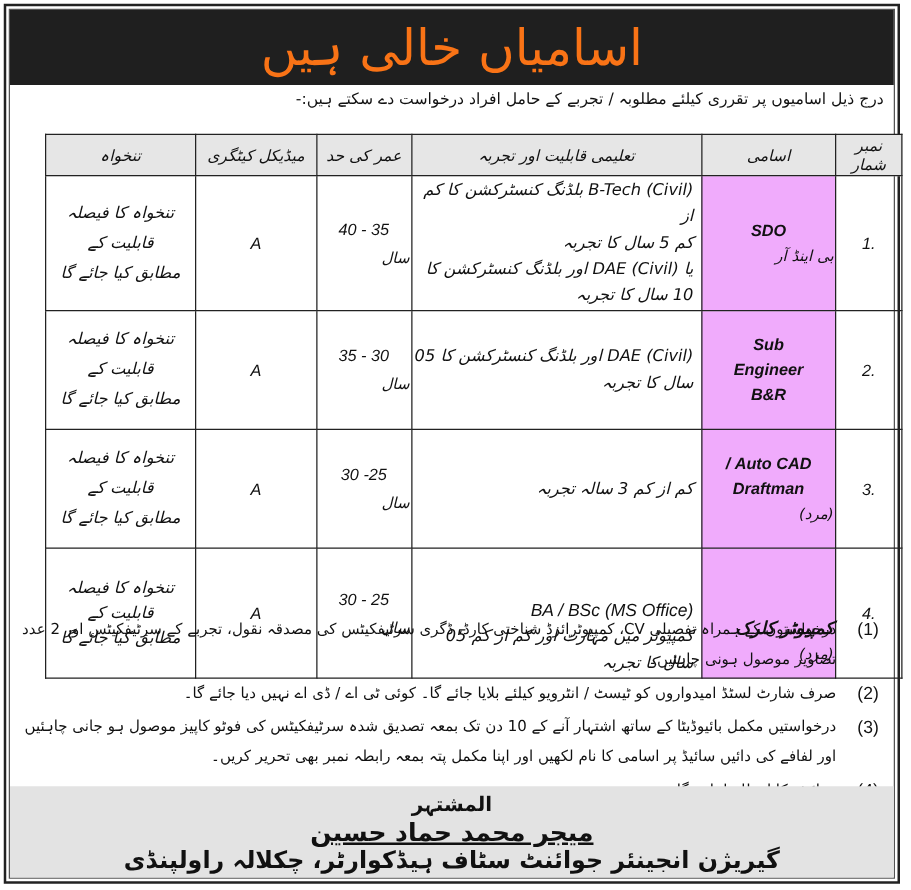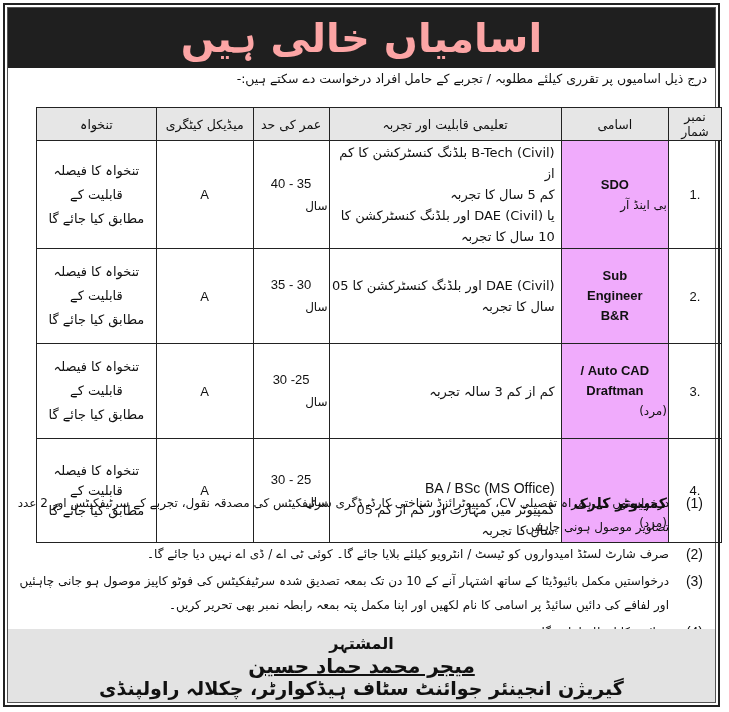--- a/index.html
+++ b/index.html
@@ -1,23 +1,23 @@
 <!DOCTYPE html>
 <html><head>
 <meta charset="utf-8">
 <style>
   html, body { margin: 0; padding: 0; background: #fff; }
   body { width: 729px; height: 712px; position: relative; overflow: hidden; font-family: "DejaVu Sans", sans-serif; color: #111; }
   .frame { position: absolute; left: 3px; top: 3px; width: 717px; height: 704px; border: 2px solid #222; box-sizing: border-box; }
   .frame-inner { position: absolute; left: 2px; top: 2px; right: 2px; bottom: 2px; border: 1px solid #555; }
   .header-band { position: absolute; left: 0; top: 0; right: 0; height: 60px; background: #1f1f1f; display: flex; align-items: center; justify-content: center; }
-  .header-title { color: #fca5a5; font-size: 40px; font-weight: bold; direction: rtl; letter-spacing: 1px; font-family: "DejaVu Sans", sans-serif; }
+  .header-title { color: #f97316; font-size: 40px; font-weight: normal; direction: rtl; letter-spacing: 1px; font-family: "DejaVu Sans", sans-serif; }
   .intro { position: absolute; right: 8px; top: 63px; left: 8px; direction: rtl; text-align: right; font-size: 12.5px; }
   table.posts { position: absolute; left: 28px; top: 99px; width: 686px; border-collapse: collapse; direction: rtl; }
-  table.posts th, table.posts td { border: 1.5px solid #222; text-align: center; vertical-align: middle; }
+  table.posts th, table.posts td { border: 1.5px solid #222; text-align: center; vertical-align: middle; font-style: italic; }
   table.posts th { background: #e6e6e6; font-weight: normal; font-size: 12.5px; height: 24px; }
   table.posts td { font-size: 13px; }
   td.sno { width: 48px; font-family: "Liberation Sans", sans-serif; font-size: 14px; }
   td.post { width: 100px; background: #f0abfc; font-family: "Liberation Sans", sans-serif; font-weight: bold; font-size: 15px; line-height: 20px; }
   td.qual { width: 215px; text-align: right !important; padding-right: 6px; font-size: 12px; line-height: 21px; }
   td.age { width: 70px; font-family: "Liberation Sans", sans-serif; font-size: 15px; line-height: 22px; }
   td.med { width: 90px; font-family: "Liberation Sans", sans-serif; font-size: 15px; }
   td.pay { width: 112px; font-size: 12px; line-height: 24px; }
   .ur { font-family: "DejaVu Sans", sans-serif; font-weight: normal; font-size: 12px; text-align: right; }
   tr.r1 td { height: 94px; }

